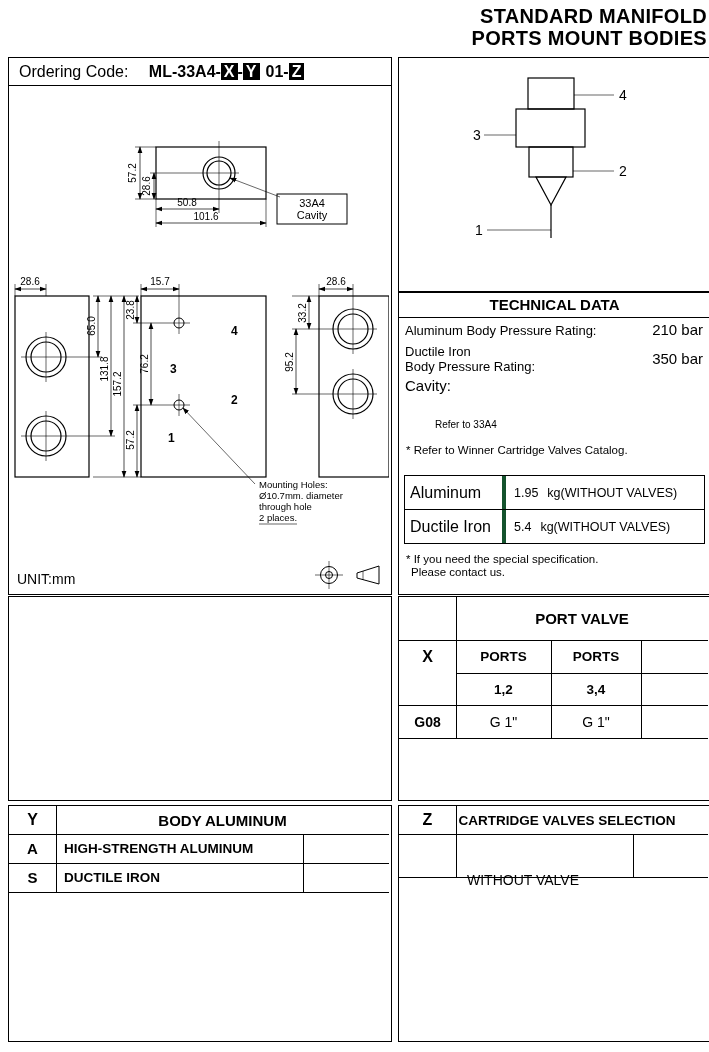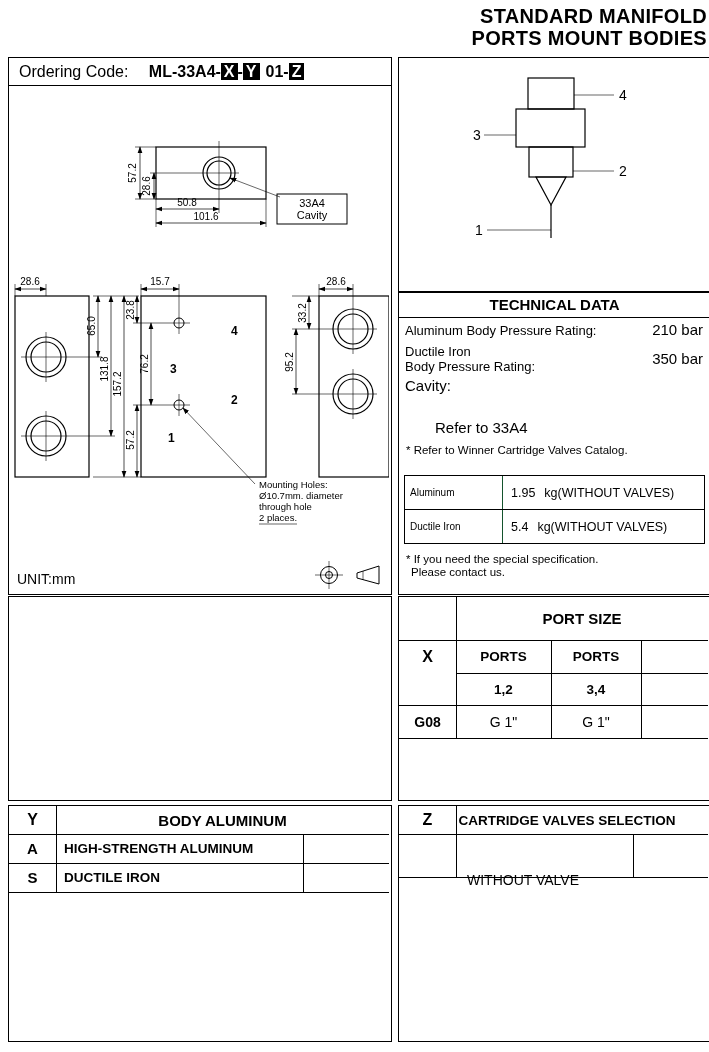--- a/index.html
+++ b/index.html
@@ -18,21 +18,21 @@
   .ln1  { stroke:#000; stroke-width:1; fill:none; }
   .thin { stroke:#000; stroke-width:0.6; fill:none; }
   .dimln{ stroke:#000; stroke-width:0.7; fill:none; }
   svg text { fill:#000; font-family:"Liberation Sans", sans-serif; }
   .dim  { font-size:10px; }
   .dim11{ font-size:11px; }
   .port { font-size:12px; font-weight:bold; }
   .note { font-size:9.5px; }
   .unit { font-size:14px; }
   .schlbl { font-size:14px; }
-  .wtcol1 { width:92px; border-right:1px solid #14532d; display:flex; align-items:center; padding-left:5px; font-size:10px; }
+  .wtcol1 { width:92px; border-right:4px solid #14532d; display:flex; align-items:center; padding-left:5px; font-size:16px; }
   .wtcol2 { flex:1; display:flex; align-items:center; padding-left:8px; font-size:12.5px; }
 </style>
 </head>
 <body>
 
 <div class="abs" style="top:5px; right:2px; text-align:right; font-weight:bold; font-size:20px; line-height:22px; letter-spacing:0.3px;">
   <div>STANDARD MANIFOLD</div>
   <div>PORTS MOUNT BODIES</div>
 </div>
 
@@ -209,21 +209,21 @@
 <div class="box" style="left:398px; top:292px; width:311px; height:301px;">
   <div style="height:24px; line-height:24px; border-bottom:1px solid #000; text-align:center; font-weight:bold; font-size:15px;">TECHNICAL DATA</div>
   <div class="abs" style="left:6px; top:30px; font-size:13px;">Aluminum Body Pressure Rating:</div>
   <div class="abs" style="right:7px; top:28px; font-size:15px;">210 bar</div>
   <div class="abs" style="left:6px; top:51px; font-size:13px; line-height:15px;">
     <div>Ductile Iron</div>
     <div>Body Pressure Rating:</div>
   </div>
   <div class="abs" style="right:7px; top:57px; font-size:15px;">350 bar</div>
   <div class="abs" style="left:6px; top:84px; font-size:15px;">Cavity:</div>
-  <div class="abs" style="left:36px; top:126px; font-size:15px;">Refer to 33A4</div>
+  <div class="abs" style="left:36px; top:126px; font-size:10px;">Refer to 33A4</div>
   <div class="abs" style="left:7px; top:151px; font-size:11.5px;">* Refer to Winner Cartridge Valves Catalog.</div>
 
   <div class="abs" style="left:5px; top:182px; width:299px; border:1px solid #000;">
     <div style="display:flex; height:33px; border-bottom:1px solid #000;">
       <div class="wtcol1">Aluminum</div>
       <div class="wtcol2">
         <span>1.95</span>
         <span style="margin-left:9px;">kg(WITHOUT VALVES)</span>
       </div>
     </div>
@@ -245,21 +245,21 @@
 <div class="box" style="left:8px; top:596px; width:382px; height:203px;"></div>
 
 <div class="box" style="left:398px; top:596px; width:311px; height:203px;">
   <div class="hline" style="top:43px; left:0; width:309px;"></div>
   <div class="hline" style="top:76px; left:57px; width:252px;"></div>
   <div class="hline" style="top:108px; left:0; width:309px;"></div>
   <div class="hline" style="top:141px; left:0; width:309px;"></div>
   <div class="vline" style="left:57px; top:0; height:141px;"></div>
   <div class="vline" style="left:152px; top:43px; height:98px;"></div>
   <div class="vline" style="left:242px; top:43px; height:98px;"></div>
-  <div class="cell b" style="left:57px; top:0; width:252px; height:43px; font-size:15px;">PORT SIZE</div>
+  <div class="cell b" style="left:57px; top:0; width:252px; height:43px; font-size:15px;">PORT VALVE</div>
   <div class="cell b" style="left:0; top:43px; width:57px; height:33px; font-size:16px;">X</div>
   <div class="cell b" style="left:57px; top:43px; width:95px; height:33px; font-size:13.5px;">PORTS</div>
   <div class="cell b" style="left:152px; top:43px; width:90px; height:33px; font-size:13.5px;">PORTS</div>
   <div class="cell b" style="left:57px; top:76px; width:95px; height:32px; font-size:13.5px;">1,2</div>
   <div class="cell b" style="left:152px; top:76px; width:90px; height:32px; font-size:13.5px;">3,4</div>
   <div class="cell b" style="left:0; top:108px; width:57px; height:33px; font-size:14px;">G08</div>
   <div class="cell" style="left:57px; top:108px; width:95px; height:33px; font-size:14px;">G 1"</div>
   <div class="cell" style="left:152px; top:108px; width:90px; height:33px; font-size:14px;">G 1"</div>
 </div>
 

